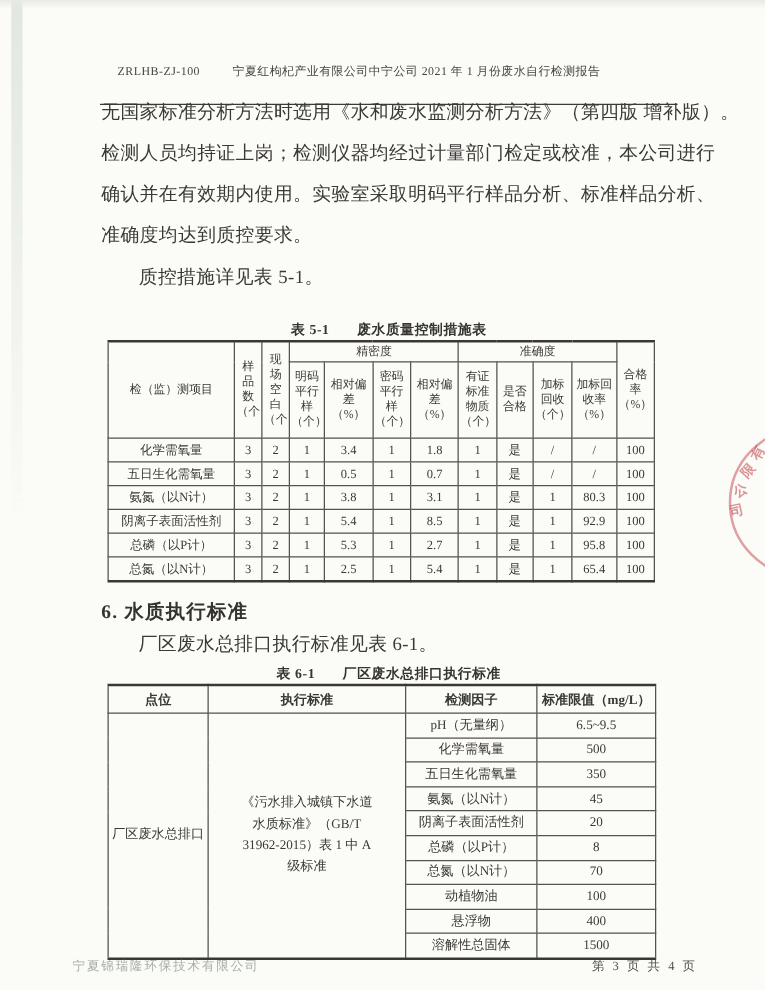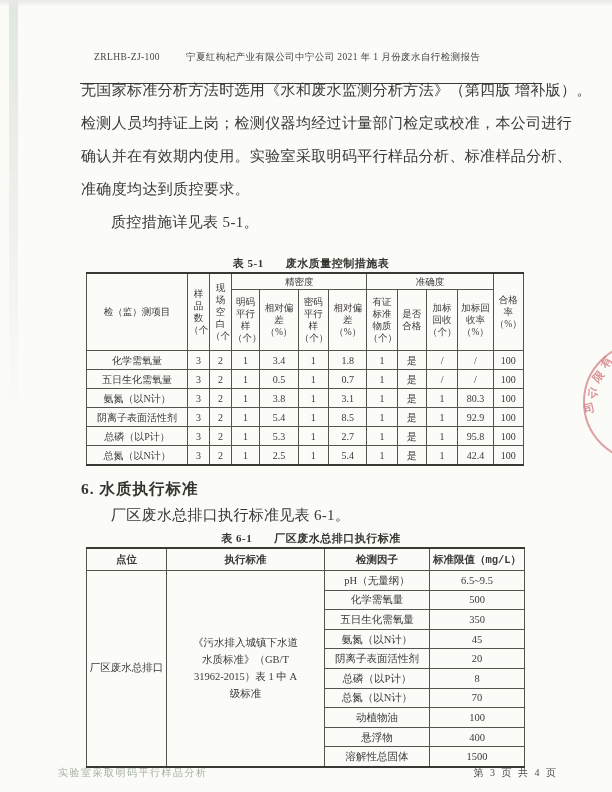--- a/index.html
+++ b/index.html
@@ -56,21 +56,21 @@
     padding:0 1px;overflow:hidden;
   }
   
   #t51{top:272px;width:438px;font-size:9.5px;}
   #t51 th{font-weight:normal;line-height:12px;}
   #t51 tr.h1 th{height:15px;}
   #t51 tr.h2 th{height:60px;}
   #t51 td{height:18px;font-size:10px;line-height:11px;}
   
   #t61{top:547px;width:438px;font-size:10.5px;}
-  #t61 th{font-weight:bold;height:21px;font-family:Liberation Mono, monospace;}
+  #t61 th{font-weight:bold;height:21px;}
   #t61 td{height:18.6px;line-height:13px;text-align:center;}
   #t61 td.standard{font-size:10.5px;line-height:17px;padding:0 24px;}
   #t61 td.site{line-height:16px;}
   
   .sec-h{
     position:absolute;left:81px;top:479px;font-size:15.5px;font-weight:bold;
     color:#35332e;letter-spacing:1px;
   }
   .sec-intro{
     position:absolute;left:81px;top:506px;font-size:15px;color:#3b3936;
@@ -232,21 +232,21 @@
       <td>总氮（以N计）</td>
       <td>3</td>
       <td>2</td>
       <td>1</td>
       <td>2.5</td>
       <td>1</td>
       <td>5.4</td>
       <td>1</td>
       <td>是</td>
       <td>1</td>
-      <td>42.4</td>
+      <td>65.4</td>
       <td>100</td>
     </tr>
   </tbody>
     </table>
 
   <div class="sec-h">6. 水质执行标准</div>
   <div class="sec-intro">厂区废水总排口执行标准见表 6-1。</div>
 
   <div class="tcap" style="top:531px;">
     <span class="cap-label">表 6-1</span><span>厂区废水总排口执行标准</span>
@@ -313,17 +313,17 @@
 
   <div class="seal">
     <div class="ring"></div>
     <span class="ch c0">有</span>
     <span class="ch c1">限</span>
     <span class="ch c2">公</span>
     <span class="ch c3">司</span>
   </div>
 
   <div class="footer">
-    <span class="company">实验室采取明码平行样品分析</span>
+    <span class="company">宁夏锦瑞隆环保技术有限公司</span>
     <span class="pageinfo">第 3 页 共 4 页</span>
   </div>
 
 </div>
 
 </body></html>

